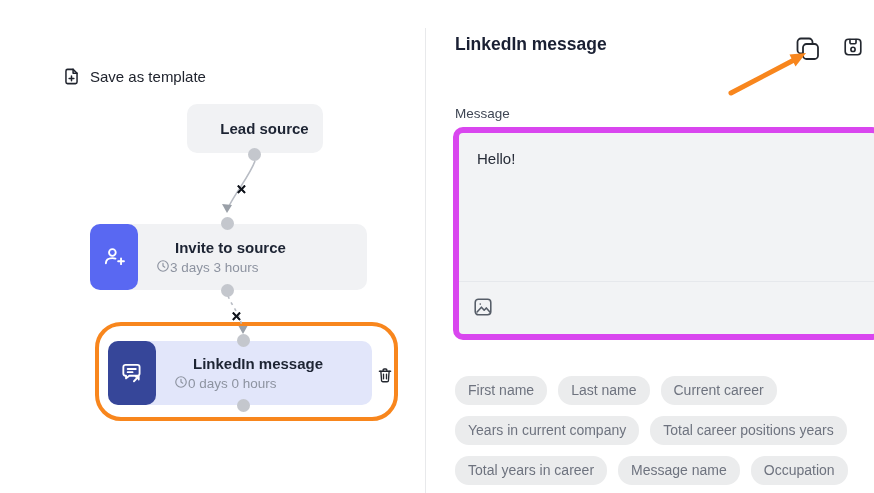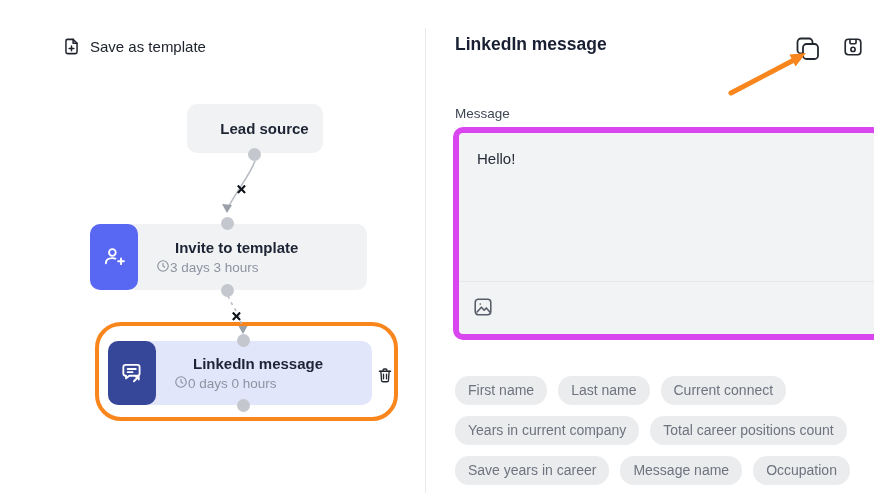--- a/index.html
+++ b/index.html
@@ -4,21 +4,21 @@
 <style>
   * { margin:0; padding:0; box-sizing:border-box; }
   html,body { width:874px; height:493px; background:#ffffff; overflow:hidden;
               font-family:"Liberation Sans", sans-serif; }
   .app { position:relative; width:874px; height:493px; background:#fff; }
 
   
   .tool-btn { position:absolute; display:flex; align-items:center; gap:9px;
               background:none; border:none; cursor:pointer;
               font-family:"Liberation Sans", sans-serif;
-              font-size:15px; color:#20242e; font-weight:500; }
+              font-size:15px; color:#20242e; font-weight:500;margin-top:30px; }
   .tool-btn svg { display:block; }
 
   
   .node { position:absolute; border-radius:10px; display:flex; align-items:center; }
   .node-gray { background:#f1f2f4; }
   .node-lavender { background:#e2e6fa; }
   .node-lead { left:187px; top:104px; width:136px; height:49px; justify-content:center; }
   .node-invite { left:90px; top:224px; width:277px; height:66px; }
   .node-linkedin { left:108px; top:341px; width:264px; height:64px; }
   .node-title { font-size:15px; font-weight:700; color:#1d2433;padding-left:19px; }
@@ -94,21 +94,21 @@
 
   <div class="node node-gray node-invite">
     <div class="icon-tile tile-indigo">
       <svg width="26" height="26" viewBox="0 0 24 24" fill="none" stroke="#ffffff" stroke-width="1.7" stroke-linecap="round" stroke-linejoin="round">
         <circle cx="10.5" cy="7.8" r="3.1"></circle>
         <path d="M4.5 17.8c0-3.6 3-4.8 6-4.8 1 0 2 .14 2.9.45"></path>
         <path d="M15.8 15.9h5.4M18.5 13.2v5.4"></path>
       </svg>
     </div>
     <div class="node-body">
-      <span class="node-title">Invite to template</span>
+      <span class="node-title">Invite to source</span>
       <span class="delay-row">
         <span>
           <svg width="14" height="14" viewBox="0 0 24 24" fill="none" stroke="#8d93a0" stroke-width="2" stroke-linecap="round" stroke-linejoin="round">
             <circle cx="12" cy="12" r="9"></circle>
               <path d="M12 7.5V12l3 2"></path>
           </svg>
         </span>
         <span>3 days 3 hours</span>
       </span>
     </div>
@@ -204,26 +204,26 @@
           </svg>
         </span>
       </button>
     </div>
   </div>
 
   <div class="chips">
     <div class="chip-row">
       <span class="chip">First name</span>
       <span class="chip">Last name</span>
-      <span class="chip">Current connect</span>
+      <span class="chip">Current career</span>
     </div>
     <div class="chip-row">
       <span class="chip">Years in current company</span>
-      <span class="chip">Total career positions count</span>
+      <span class="chip">Total career positions years</span>
     </div>
     <div class="chip-row">
-      <span class="chip">Save years in career</span>
+      <span class="chip">Total years in career</span>
       <span class="chip">Message name</span>
       <span class="chip">Occupation</span>
     </div>
   </div>
 
 </div>
 
 </body></html>

